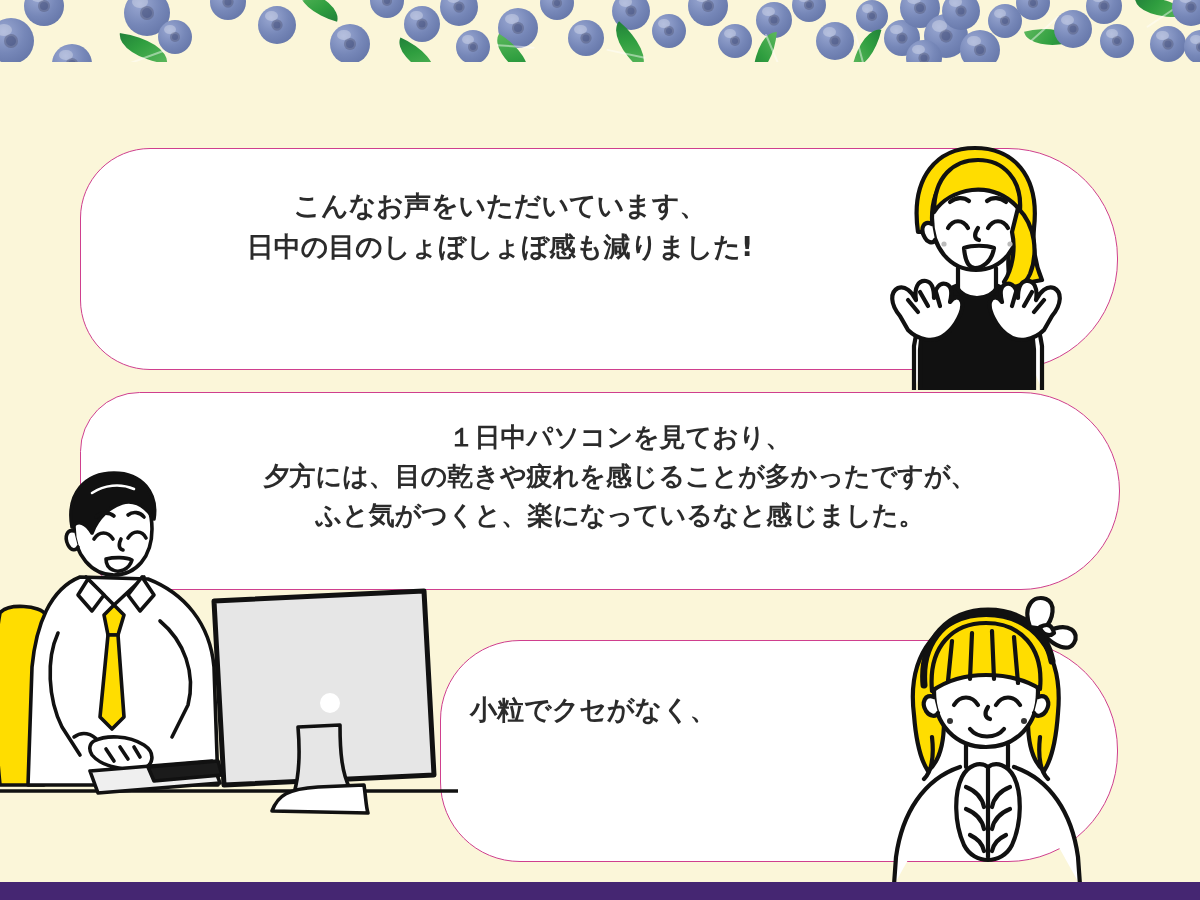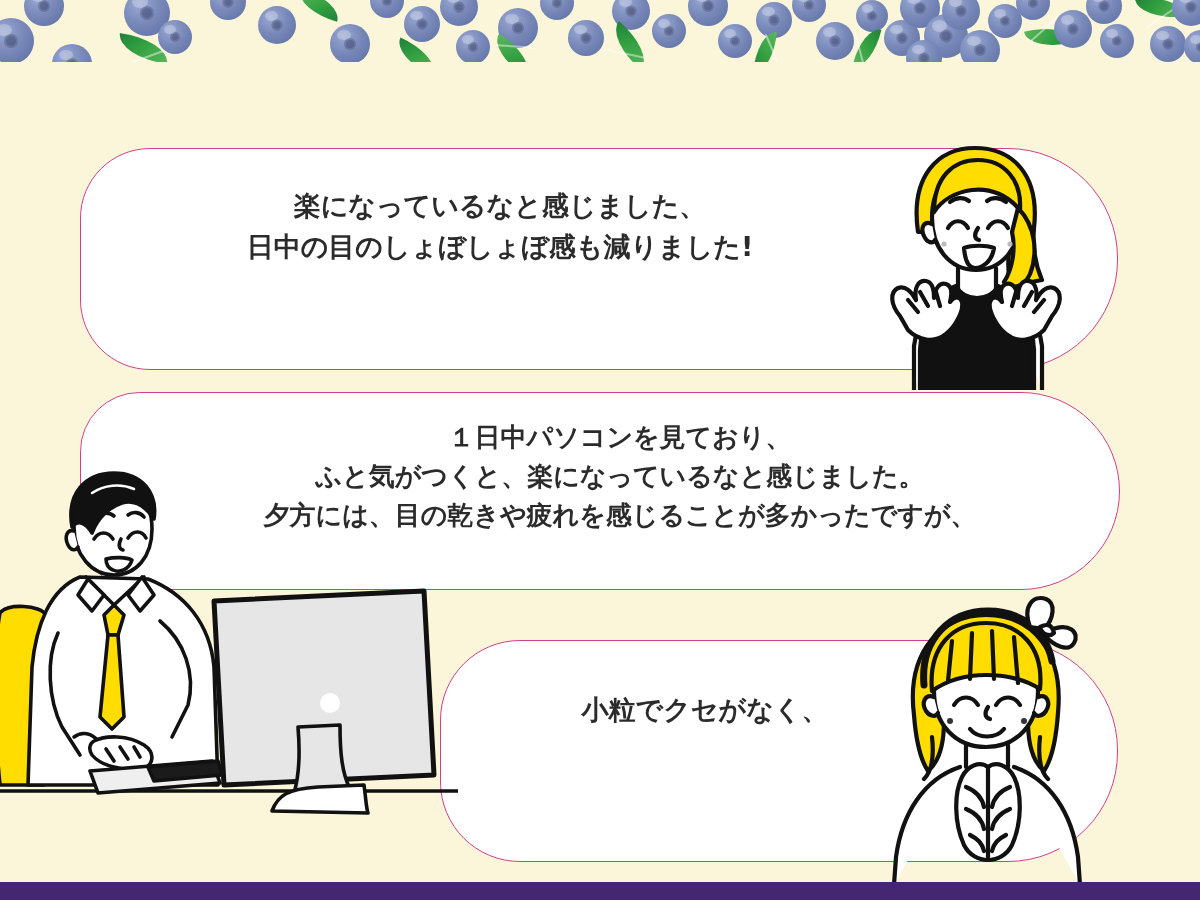--- a/index.html
+++ b/index.html
@@ -84,21 +84,21 @@
     position:absolute;
     z-index:4;
     color:#2b2b2b;
     font-family:"DejaVu Sans","Liberation Sans",sans-serif;
     font-weight:700;
     line-height:1.50;
     white-space:nowrap;
   }
   #quote-1{left:120px;top:186px;width:760px;font-size:27px;text-align:center;}
   #quote-2{left:150px;top:418px;width:940px;font-size:26px;text-align:center;}
-  #quote-3{left:470px;top:690px;width:470px;font-size:27px;text-align:center;}
+  #quote-3{left:470px;top:690px;width:470px;font-size:27px;}
   .quote div{white-space:nowrap;}
 
   
   .bottom-bar{
     position:absolute;left:0;bottom:0;width:1200px;height:18px;
     background:#452672;z-index:9;
   }
 
   
   .figure{position:absolute;z-index:6;}
@@ -230,29 +230,29 @@
         <i style="width: 11px; height: 11px;"></i>
       </div>
       <div class="berry" style="left: 1184px; top: 30px; width: 34px; height: 34px; background: radial-gradient(circle at 34% 30%, rgb(154, 168, 210) 0%, rgb(118, 135, 184) 48%, rgb(92, 109, 160) 100%);">
         <i style="width: 10px; height: 10px;"></i>
       </div>
     </div>
 
 
   <div class="card" id="card-1"></div>
   <div class="quote" id="quote-1">
-    <div>楽になっているなと感じました、</div>
+    <div>こんなお声をいただいています、</div>
     <div>日中の目のしょぼしょぼ感も減りました!</div>
   </div>
 
   <div class="card" id="card-2"></div>
   <div class="quote" id="quote-2">
     <div>１日中パソコンを見ており、</div>
+    <div>夕方には、目の乾きや疲れを感じることが多かったですが、</div>
     <div>ふと気がつくと、楽になっているなと感じました。</div>
-    <div>夕方には、目の乾きや疲れを感じることが多かったですが、</div>
   </div>
 
   <div class="card" id="card-3"></div>
   <div class="quote" id="quote-3">
     <div>小粒でクセがなく、</div>
   </div>
 
   <svg class="figure" id="fig-woman" viewBox="0 0 230 250">
     <g fill="none" stroke="#111" stroke-width="4.2" stroke-linecap="round" stroke-linejoin="round">
 

